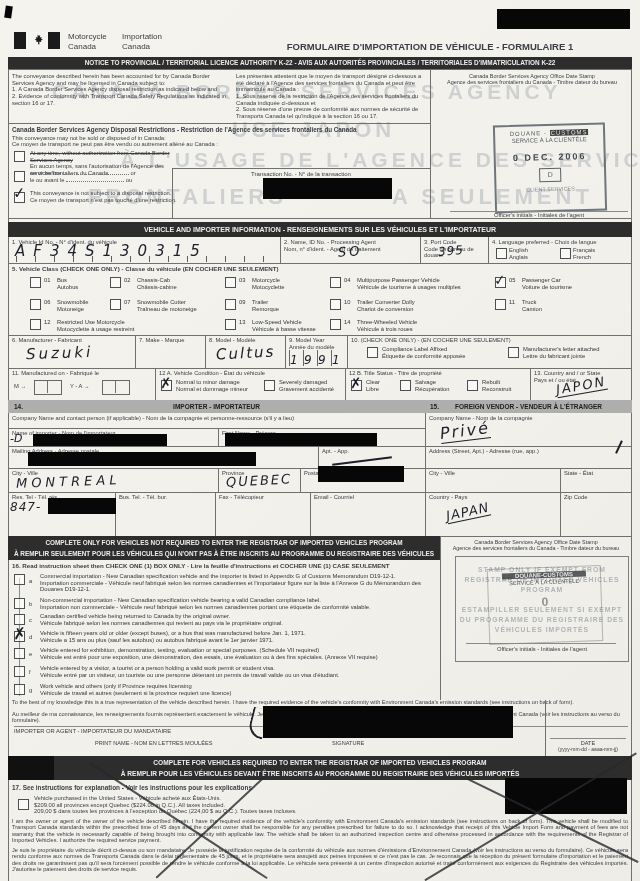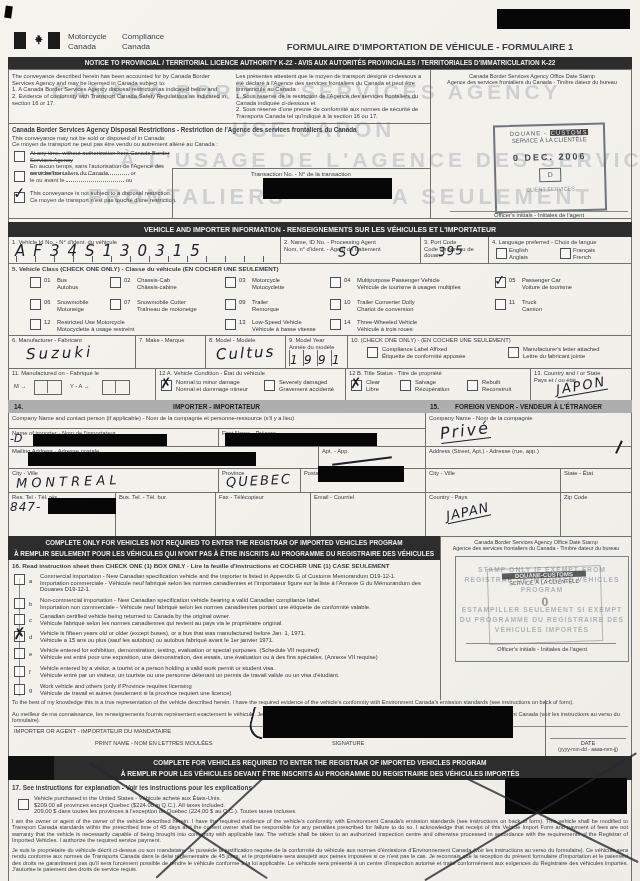--- a/index.html
+++ b/index.html
@@ -43,21 +43,21 @@
           <path fill="#1b1b1b" d="M12 1l1.7 3.6 2.6-1.1-.6 3.5 3.1-.8-1.2 2.7 2.9 1.7-3.2 1.5.8 2.4-3.3-.7.4 4.2h-2.4l.4-4.2-3.3.7.8-2.4-3.2-1.5 2.9-1.7-1.2-2.7 3.1.8-.6-3.5 2.6 1.1z"></path>
         </svg>
     </div>
     <div style="width:12px;background:#1b1b1b;"></div>
   </div>
   <div class="fl" style="left:68px;top:32px;font-size:8px;line-height:1.2;">
     <span>Motorcycle</span><br>
     <span>Canada</span>
   </div>
   <div class="fl" style="left:122px;top:32px;font-size:8px;line-height:1.2;">
-    <span>Compliance</span><br>
+    <span>Importation</span><br>
     <span>Canada</span>
   </div>
   <div class="fl c flb" style="left:240px;top:42px;width:380px;font-size:9.5px;">FORMULAIRE D'IMPORTATION DE VÉHICULE - FORMULAIRE 1</div>
   <div class="rd" style="left:497px;top:9px;width:133px;height:20px;"></div>
 
   <div class="vl" style="left:8px;top:57px;height:824px;"></div>
   <div class="vl" style="left:631px;top:57px;height:824px;"></div>
 
   <div class="dbar" style="left:8px;top:57px;width:624px;height:12px;font-size:6.4px;line-height:12px;">NOTICE TO PROVINCIAL / TERRITORIAL LICENCE AUTHORITY K-22  -  AVIS AUX AUTORITÉS PROVINCIALES / TERRITORIALES D'IMMATRICULATION K-22</div>
 

